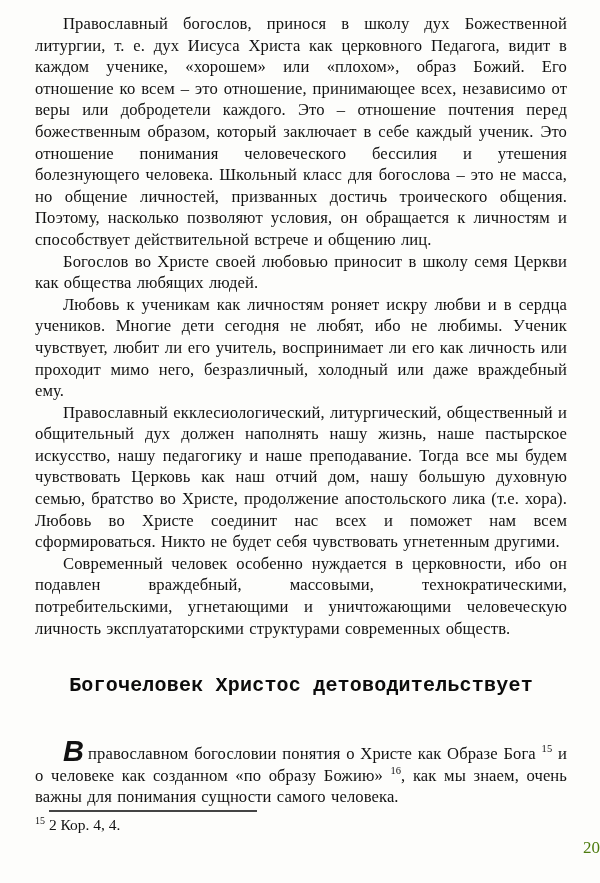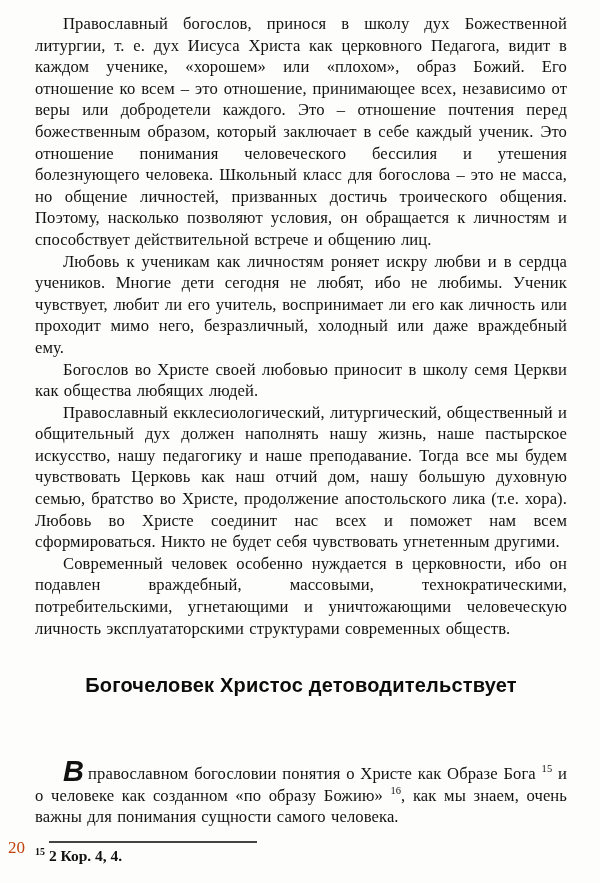--- a/index.html
+++ b/index.html
@@ -23,48 +23,47 @@
     font-size: 16.6px;
     line-height: 21.6px;
     text-align: justify;
     text-indent: 28px;
     letter-spacing: 0.1px;
     word-spacing: 1px;
   }
   .section-heading {
     margin: 33px 0 0 0;
     text-align: center;
-    font-family: Liberation Sans, sans-serif;
+    font-family: Liberation Mono, monospace;
     font-weight: bold;
     font-size: 20px;
     line-height: 27px;
     color: #0c0c0c;
     letter-spacing: 0.2px;
   }
   .lead-par {
-    margin-top: 64px;
+    margin-top: 44px;
   }
   .lead-letter {
     font-family: "Liberation Sans", "DejaVu Sans", sans-serif;
     font-weight: bold;
     font-style: italic;
     font-size: 29px;
     line-height: 0;
     position: relative;
     top: 2px;
     padding-right: 4px;
   }
   sup.fn-ref {
     font-size: 10.5px;
     line-height: 0;
     vertical-align: super;
   }
   .footnote-block {
-    margin-top: 13px;
-    font-weight: bold;
+    margin-top: 2px;
   }
   .footnote-rule {
     border: none;
     border-top: 2px solid #444;
     width: 208px;
     margin: 0 0 3px 14px;
   }
   .footnote {
     margin: 0;
     font-size: 15.5px;
@@ -73,34 +72,34 @@
   .footnote sup {
     font-size: 10px;
     vertical-align: super;
     line-height: 0;
   }
   .page-number {
     position: absolute;
     left: 0;
     right: 0;
     top: 838px;
-    text-align: left;
+    text-align: right;
     font-size: 17px;
-    color: #c2410c;
+    color: #4d7c0f;
     padding-left: 8px;
   }
 </style>
 </head>
 <body>
 
 <div class="page">
 
   <p class="body-text">Православный богослов, принося в школу дух Божественной литургии, т. е. дух Иисуса Христа как церковного Педагога, видит в каждом ученике, «хорошем» или «плохом», образ Божий. Его отношение ко всем – это отношение, принимающее всех, независимо от веры или добродетели каждого. Это – отношение почтения перед божественным образом, который заключает в себе каждый ученик. Это отношение понимания человеческого бессилия и утешения болезнующего человека. Школьный класс для богослова – это не масса, но общение личностей, призванных достичь троического общения. Поэтому, насколько позволяют условия, он обращается к личностям и способствует действительной встрече и общению лиц.</p>
+  <p class="body-text">Богослов во Христе своей любовью приносит в школу семя Церкви как общества любящих людей.</p>
   <p class="body-text">Любовь к ученикам как личностям роняет искру любви и в сердца учеников. Многие дети сегодня не любят, ибо не любимы. Ученик чувствует, любит ли его учитель, воспринимает ли его как личность или проходит мимо него, безразличный, холодный или даже враждебный ему.</p>
-  <p class="body-text">Богослов во Христе своей любовью приносит в школу семя Церкви как общества любящих людей.</p>
   <p class="body-text">Православный екклесиологический, литургический, общественный и общительный дух должен наполнять нашу жизнь, наше пастырское искусство, нашу педагогику и наше преподавание. Тогда все мы будем чувствовать Церковь как наш отчий дом, нашу большую духовную семью, братство во Христе, продолжение апостольского лика (т.е. хора). Любовь во Христе соединит нас всех и поможет нам всем сформироваться. Никто не будет себя чувствовать угнетенным другими.</p>
   <p class="body-text">Современный человек особенно нуждается в церковности, ибо он подавлен враждебный, массовыми, технократическими, потребительскими, угнетающими и уничтожающими человеческую личность эксплуататорскими структурами современных обществ.</p>
 
   <h2 class="section-heading"><span>Богочеловек Христос детоводительствует</span><br></h2>
 
   <p class="body-text lead-par"><span class="lead-letter">В</span><span>православном богословии понятия о Христе как Образе Бога </span><sup class="fn-ref">15</sup><span> и о человеке как созданном «по образу Божию» </span><sup class="fn-ref">16</sup><span>, как мы знаем, очень важны для понимания сущности самого человека.</span></p>
 
   <div class="footnote-block">
     <hr class="footnote-rule">
     <p class="footnote"><sup>15</sup> <span>2 Кор. 4, 4.</span></p>

